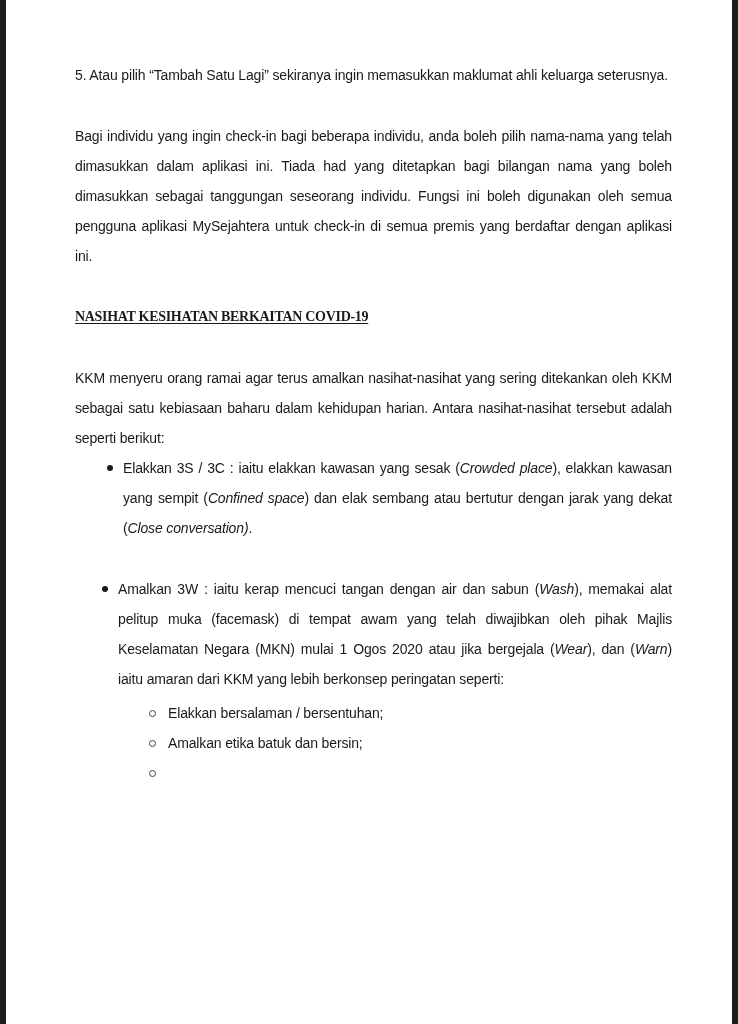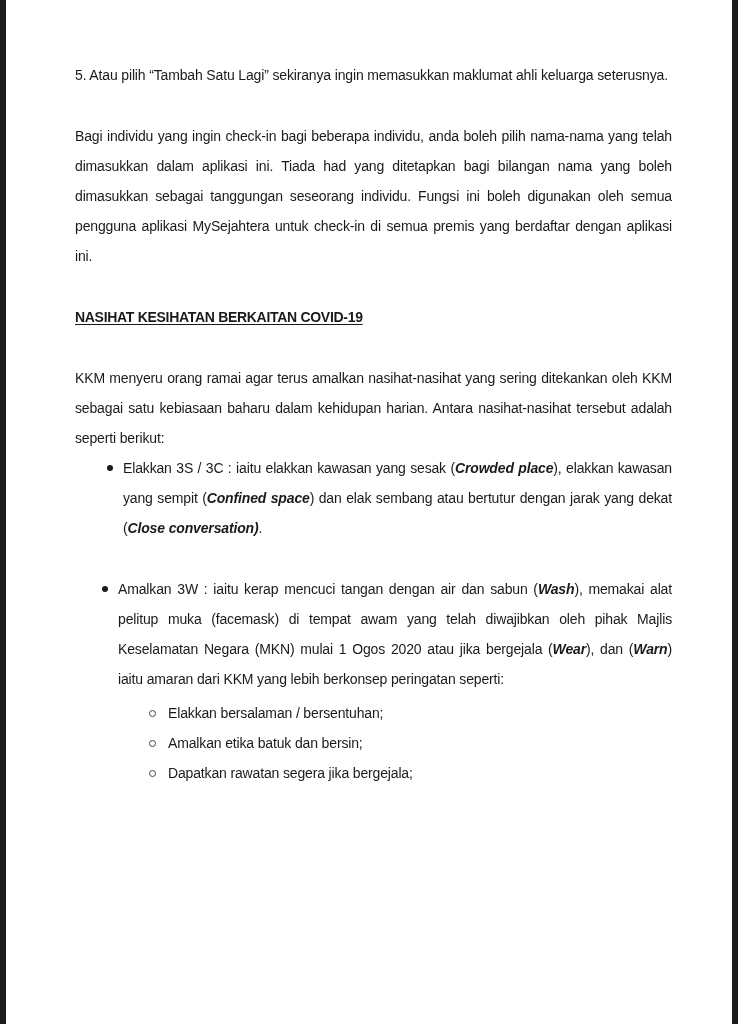--- a/index.html
+++ b/index.html
@@ -36,20 +36,21 @@
       margin: 0;
       text-align: justify;
       text-align-last: left;
     }
     .gap { height: 31px; }
     .heading {
       font-weight: bold;
       text-decoration: underline;
       text-underline-offset: 2px;
       letter-spacing: -0.3px;
+      font-family: Liberation Serif, serif;
     }
     ul.main {
       list-style: none;
       margin: 0;
       padding: 0;
     }
     ul.main > li {
       position: relative;
       padding-left: 48px;
       text-align: justify;
@@ -80,21 +81,21 @@
       position: absolute;
       left: 28px;
       top: 12px;
       width: 5px;
       height: 5px;
       border: 1px solid #444;
       border-radius: 50%;
     }
     .b { font-weight: normal; }
     .i { }
-    .bi { font-weight: bold; font-style: italic; margin-top: 44px; }
+    .bi { font-weight: normal; font-style: italic; margin-top: 44px; }
   </style>
 </head>
 <body>
 
 <div class="page">
   <div class="content">
 
     <p>5.  Atau pilih “Tambah Satu Lagi” sekiranya ingin memasukkan maklumat ahli keluarga seterusnya.</p>
 
     <div class="gap"></div>
@@ -116,19 +117,19 @@
       </li>
 
       <li class="gap" style="padding:0"></li>
 
       <li class="second">
         <span class="bullet"></span>
         <span class="b">Amalkan 3W :</span><span> iaitu kerap mencuci tangan dengan air dan sabun (</span><span class="bi">Wash</span><span>), memakai alat pelitup muka (</span><span class="i">facemask</span><span>) di tempat awam yang telah diwajibkan oleh pihak Majlis Keselamatan Negara (MKN) mulai 1 Ogos 2020 atau jika bergejala (</span><span class="bi">Wear</span><span>), dan (</span><span class="bi">Warn</span><span>) iaitu amaran dari KKM yang lebih berkonsep peringatan seperti:</span>
         <ul class="sub" style="margin-left:-43px;">
           <li><span class="circle" style="left:74px"></span><span style="padding-left:45px">Elakkan bersalaman / bersentuhan;</span></li>
           <li><span class="circle" style="left:74px"></span><span style="padding-left:45px">Amalkan etika batuk dan bersin;</span></li>
-          <li><span class="circle" style="left:74px"></span><span style="padding-left:45px">Dapatkan rawatan segera jika bergejala;</span></li>
+          <li><span class="circle" style="left:74px"></span></li>
         </ul>
       </li>
     </ul>
 
   </div>
 </div>
 
 </body></html>

